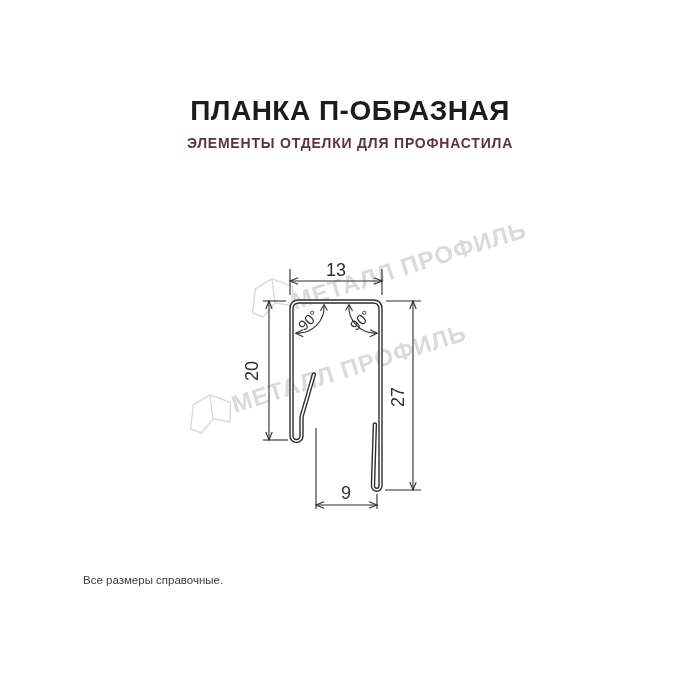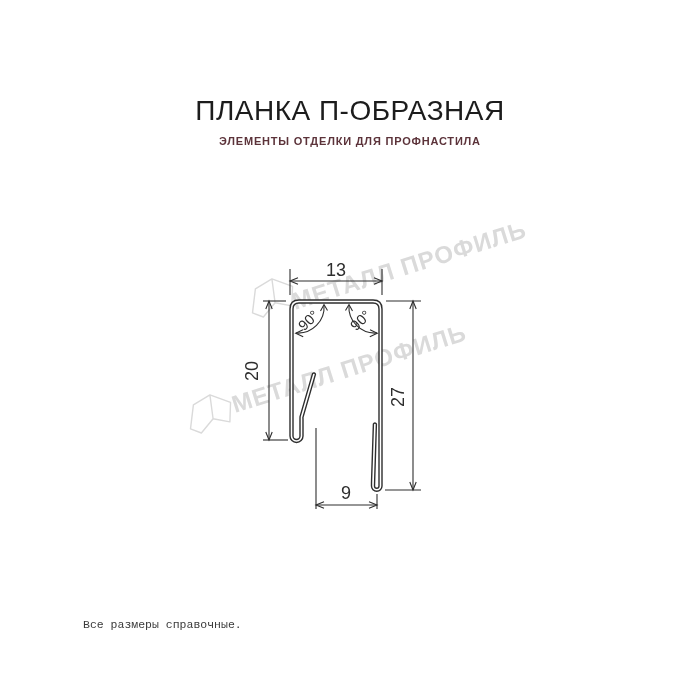--- a/index.html
+++ b/index.html
@@ -1,33 +1,33 @@
 <!DOCTYPE html>
 <html><head>
 <meta charset="utf-8">
 <style>
   html,body{margin:0;padding:0;background:#fff;}
   .page{position:relative;width:700px;height:700px;background:#ffffff;overflow:hidden;
         font-family:"Liberation Sans",sans-serif;}
   .header{position:absolute;top:96px;left:0;width:700px;text-align:center;}
-  .title{margin:0;font-size:28px;line-height:29px;font-weight:normal;color:#1c1c1c;
+  .title{margin:0;font-size:28px;line-height:29px;font-weight:bold;color:#1c1c1c;
          letter-spacing:0.5px;}
   .title span{display:block;}
-  .subtitle{margin:10px 0 0 0;font-size:11px;font-weight:bold;color:#5c333a;
+  .subtitle{margin:10px 0 0 0;font-size:14px;font-weight:bold;color:#5c333a;
             letter-spacing:0.8px;}
   .drawing-svg{position:absolute;left:0;top:0;}
   .ln{stroke:#2e2e2e;stroke-width:1.1;fill:none;}
   .profile{stroke:#2e2e2e;stroke-width:1.4;fill:#ffffff;stroke-linejoin:round;}
   .dimtext{font-family:"Liberation Sans",sans-serif;font-size:18px;fill:#2e2e2e;}
   .angtext{font-family:"Liberation Sans",sans-serif;font-size:14.5px;fill:#2e2e2e;}
   .wm-text{font-family:"Liberation Sans",sans-serif;font-size:24px;font-weight:bold;
            fill:#dadada;letter-spacing:1px;}
   .wm-logo{stroke:#dadada;stroke-width:1.4;fill:none;stroke-linejoin:round;}
-  .footer{position:absolute;left:83px;top:616px;font-size:11.5px;line-height:17px;
-          color:#3b3b3b;font-family:Liberation Mono, monospace;}
+  .footer{position:absolute;left:83px;top:572px;font-size:11.5px;line-height:17px;
+          color:#3b3b3b;}
   .footer p{margin:0;}
 </style>
 </head>
 <body>
 
 <div class="page">
 
   <div class="header">
     <h1 class="title">
       <span>ПЛАНКА П-ОБРАЗНАЯ</span>

